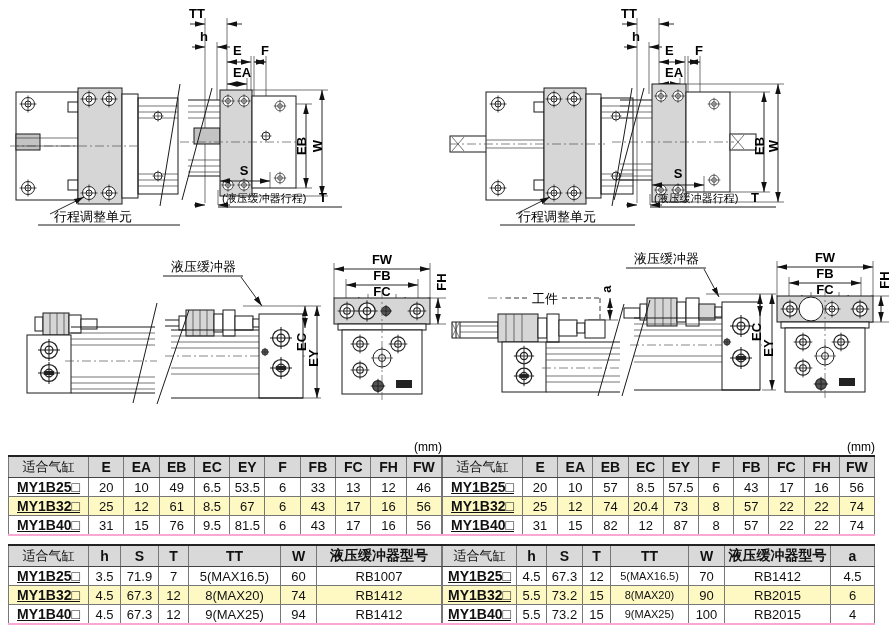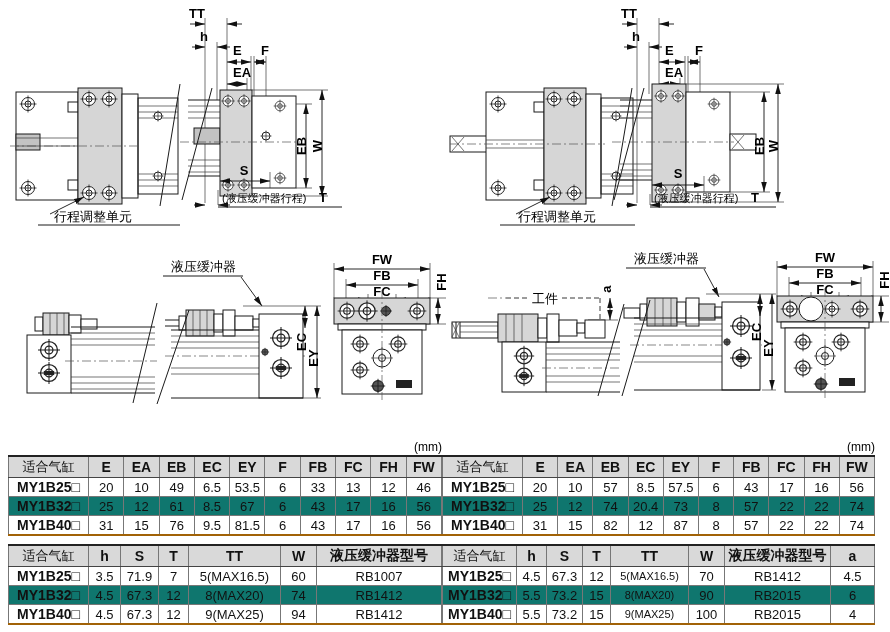--- a/index.html
+++ b/index.html
@@ -23,27 +23,27 @@
   text.sm{font-size:11px;}
   
   .note{font-size:14.5px;line-height:20px;color:#000;}
   .note .ind{padding-left:15px;}
   .note b{font-weight:bold;}
   
   .tables{position:absolute;top:440px;left:8px;display:flex;}
   .tcol{width:434px;}
   .mm{text-align:right;font-size:12px;height:15px;color:#000;}
   table.tbl{border-collapse:collapse;table-layout:fixed;width:100%;
-    border-top:2px solid #222;border-bottom:2px solid #a16207;padding-left:35px;}
+    border-top:2px solid #222;border-bottom:2px solid #f9a8d4;padding-left:35px;}
   .tbl th,.tbl td{border:1px solid #777;text-align:center;font-size:13px;
     padding:1px 2px;height:16px;white-space:nowrap;overflow:hidden;color:#111;}
   .tbl thead th{background:#d9d9d9;font-weight:bold;font-size:14px;border-bottom:1.5px solid #444;}
   .tbl thead th.hfirst{font-weight:normal;font-size:13px;}
-  .tbl tr.alt td{background:#0f766e;}
-  .tbl td.model{font-weight:bold;font-size:14px;}
+  .tbl tr.alt td{background:#fef9c3;}
+  .tbl td.model{font-weight:bold;font-size:14px;text-decoration:underline;}
   .t-unit-right td:nth-child(5){font-size:11px;}
   .gap{margin-top:8px;}
 </style>
 </head>
 <body>
 
 <div class="stage">
 
 <svg width="0" height="0" style="position:absolute" aria-hidden="true">
   <defs>

